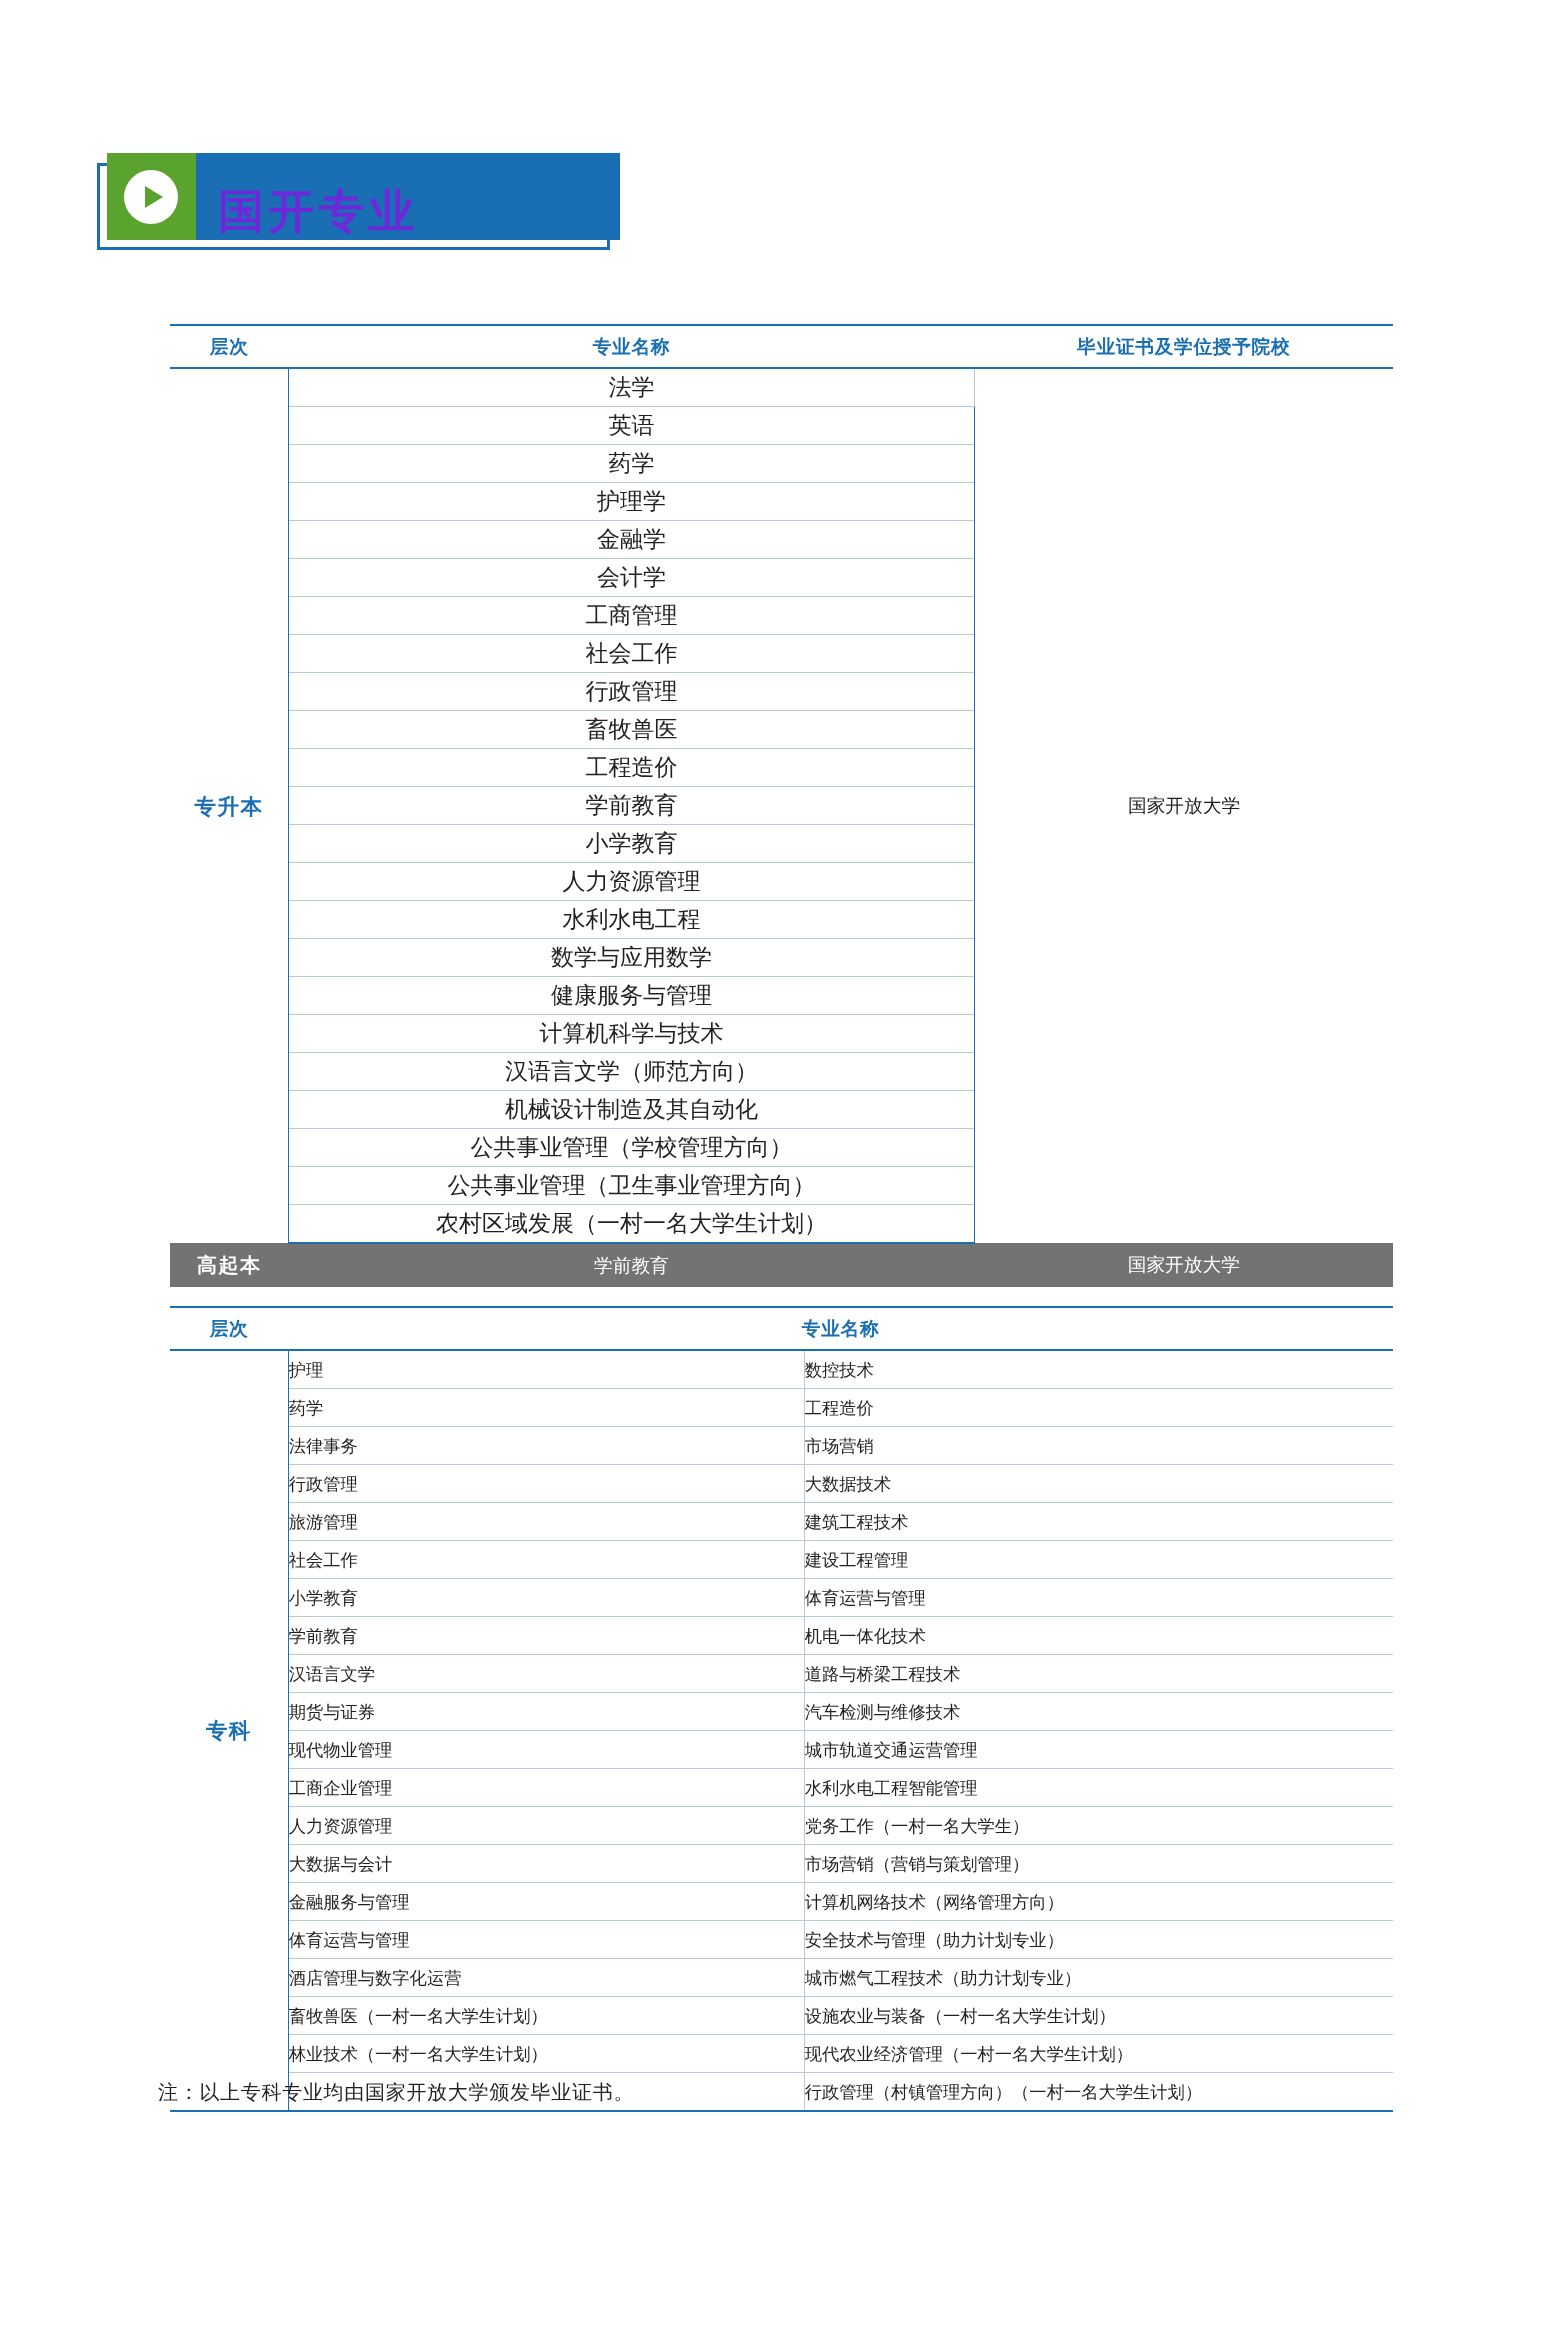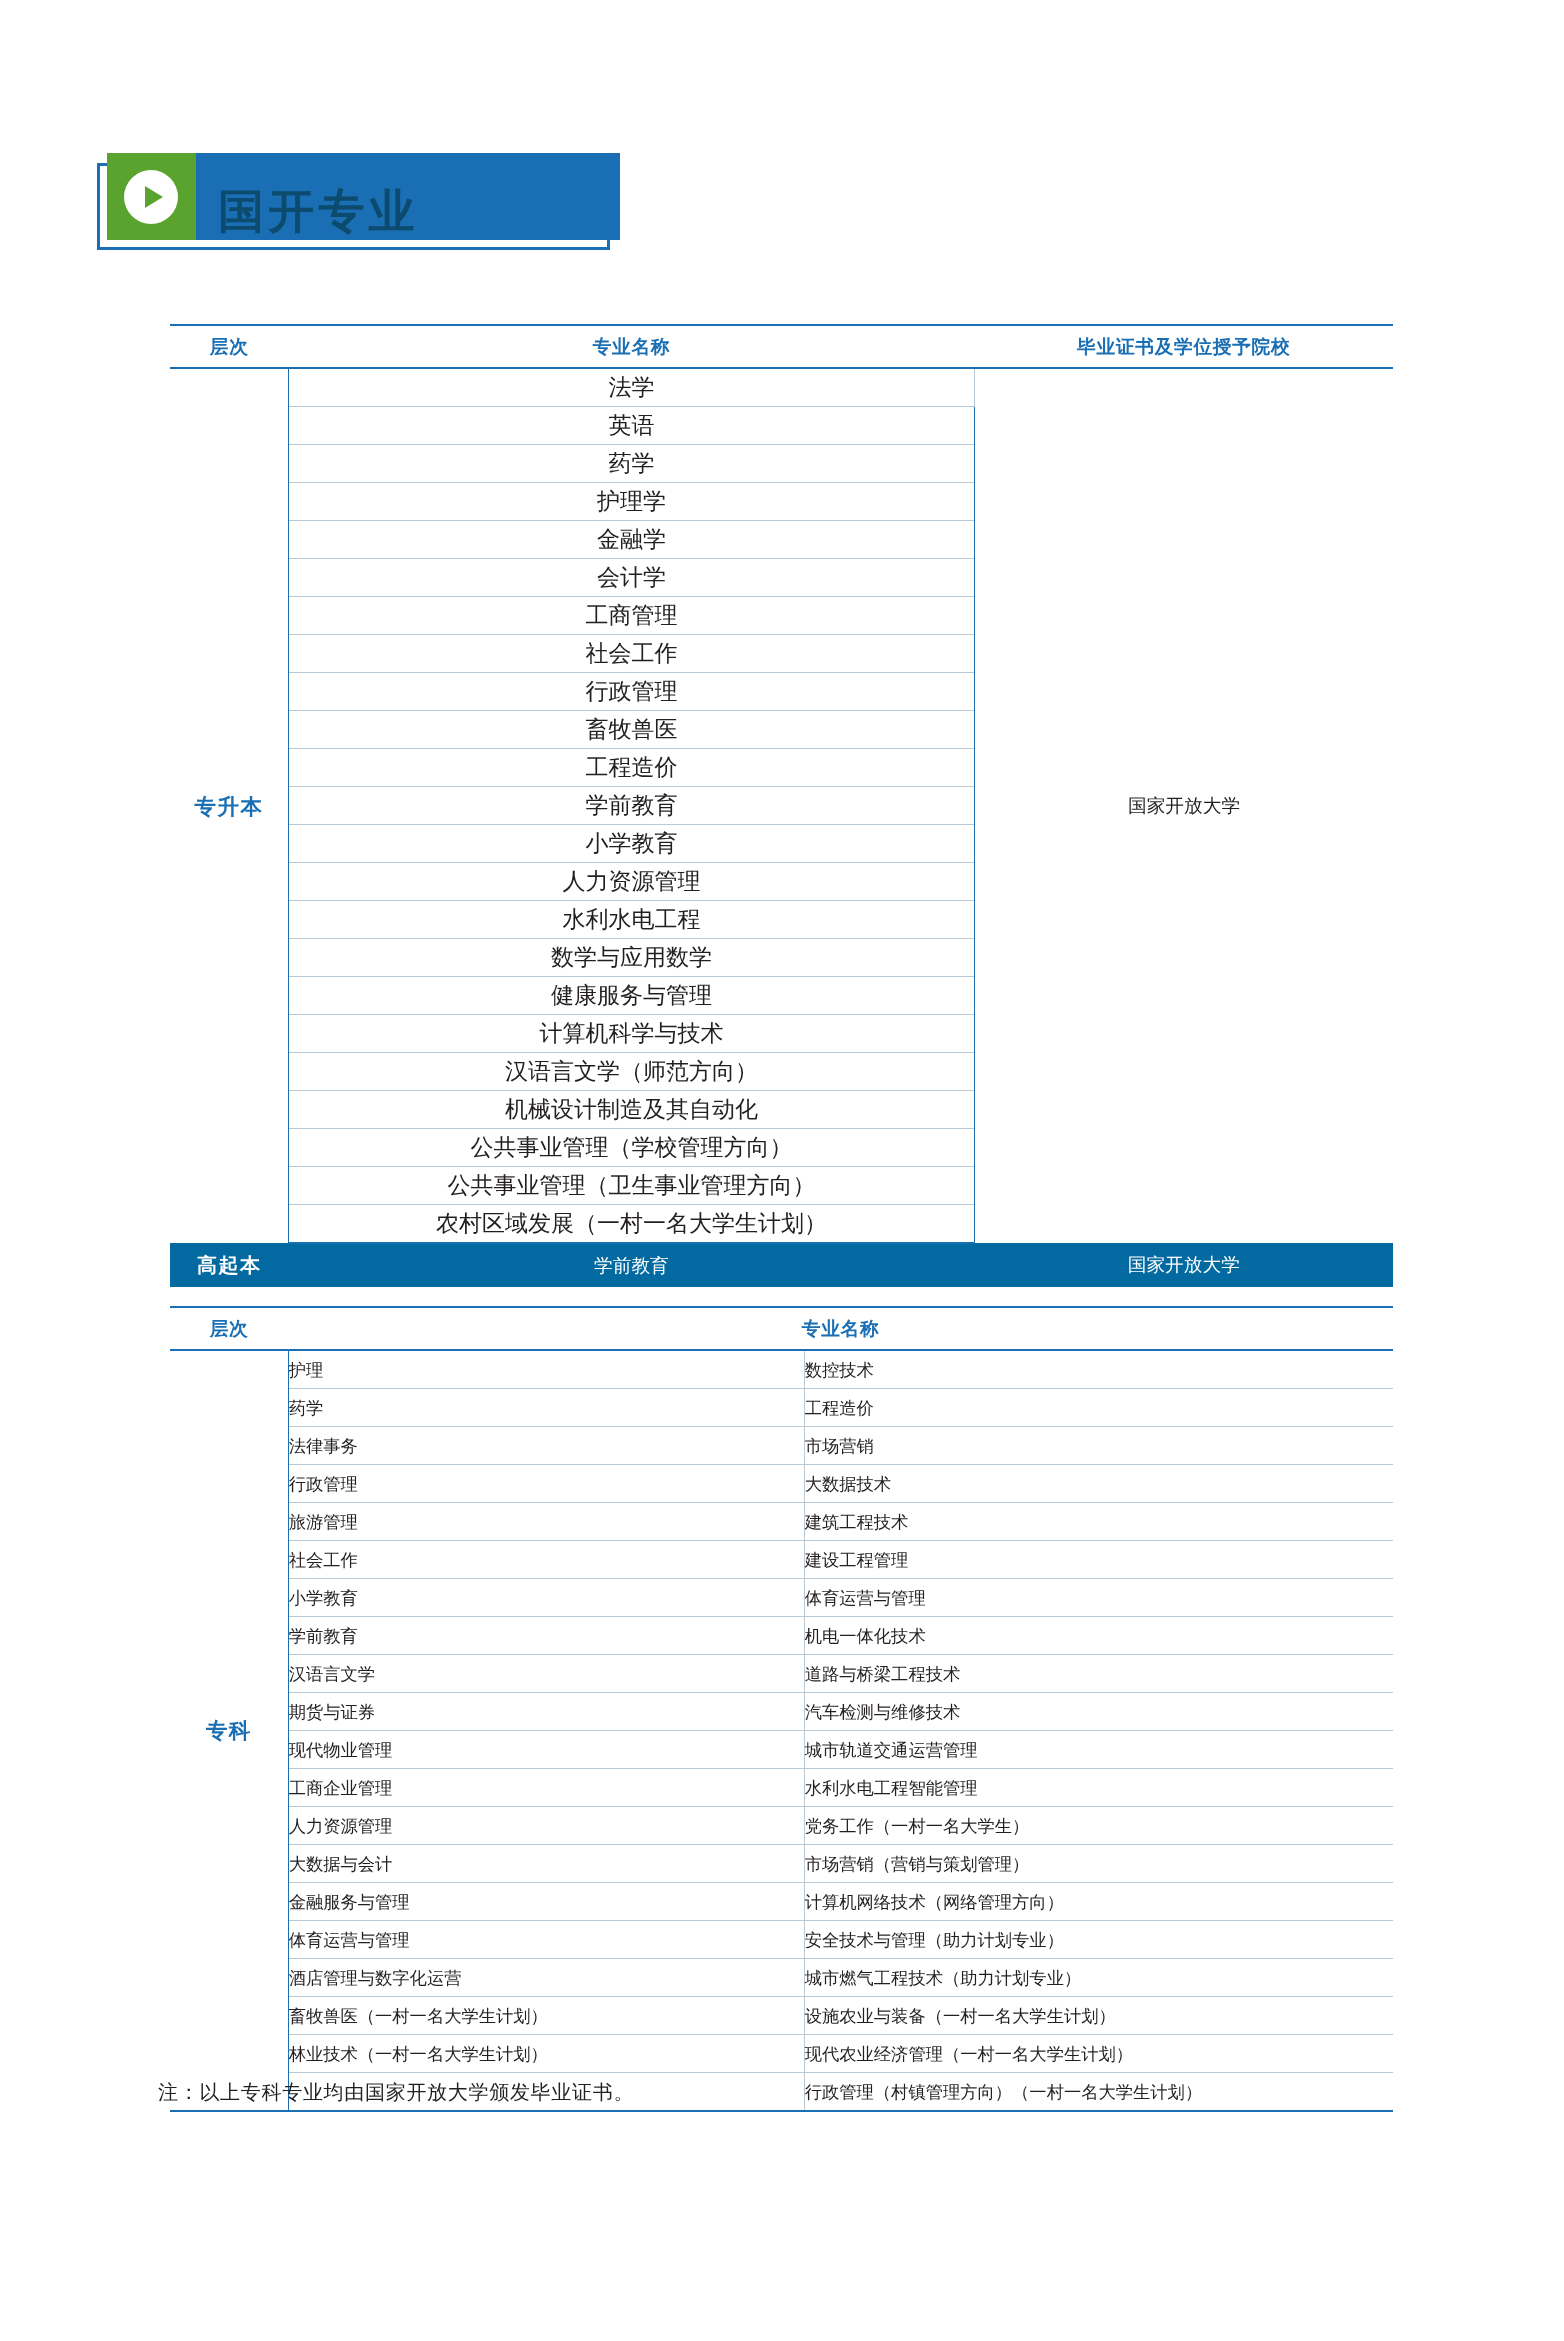--- a/index.html
+++ b/index.html
@@ -75,21 +75,21 @@
     border-bottom: 11px solid transparent;
     margin-left: 5.5px;
   }
   .banner-text {
     position: absolute;
     left: 121px;
     top: 5.5px;
     height: 87px;
     display: flex;
     align-items: center;
-    color: #0c4a6e;
+    color: #6d28d9;
     font-size: 46px;
     font-weight: bold;
     letter-spacing: 4.2px;
     font-family: "DejaVu Sans", "Liberation Sans", sans-serif;
   }
 
   
   .tbl {
     position: absolute;
     border-collapse: collapse;
@@ -146,21 +146,21 @@
     text-align: center;
     vertical-align: middle;
     font-size: 18.7px;
     border-left: 0.7px solid #1a6fb4;
     color: #231f20;
   }
   .t1-bottomline td {
     border-bottom: 2.1px solid #1a6fb4;
   }
   .t1-blue-row td {
-    background: #0369a1;
+    background: #737373;
     color: #ffffff;
     height: 43px;
     text-align: center;
     font-weight: bold;
     font-size: 20px;
     letter-spacing: 1.4px;
   }
   .t1-blue-row td.lvl {
     font-size: 20px;
   }

